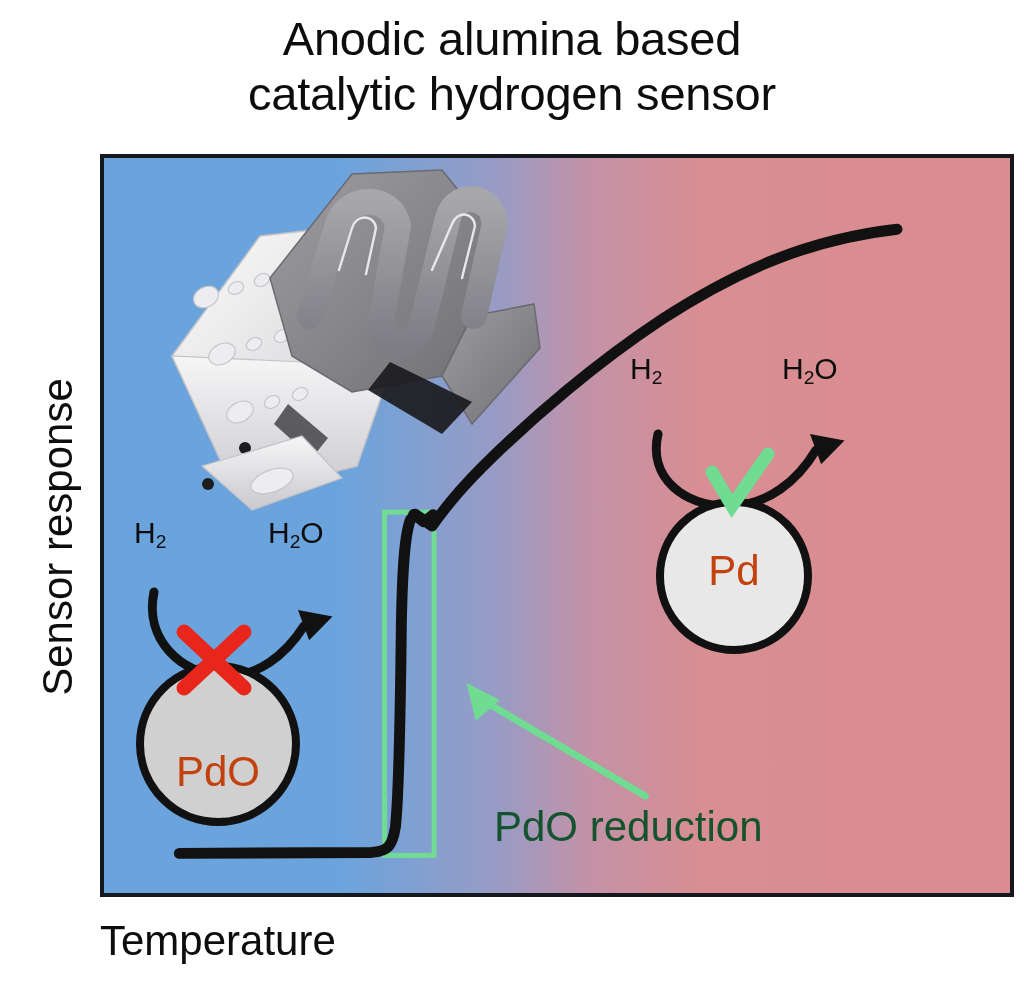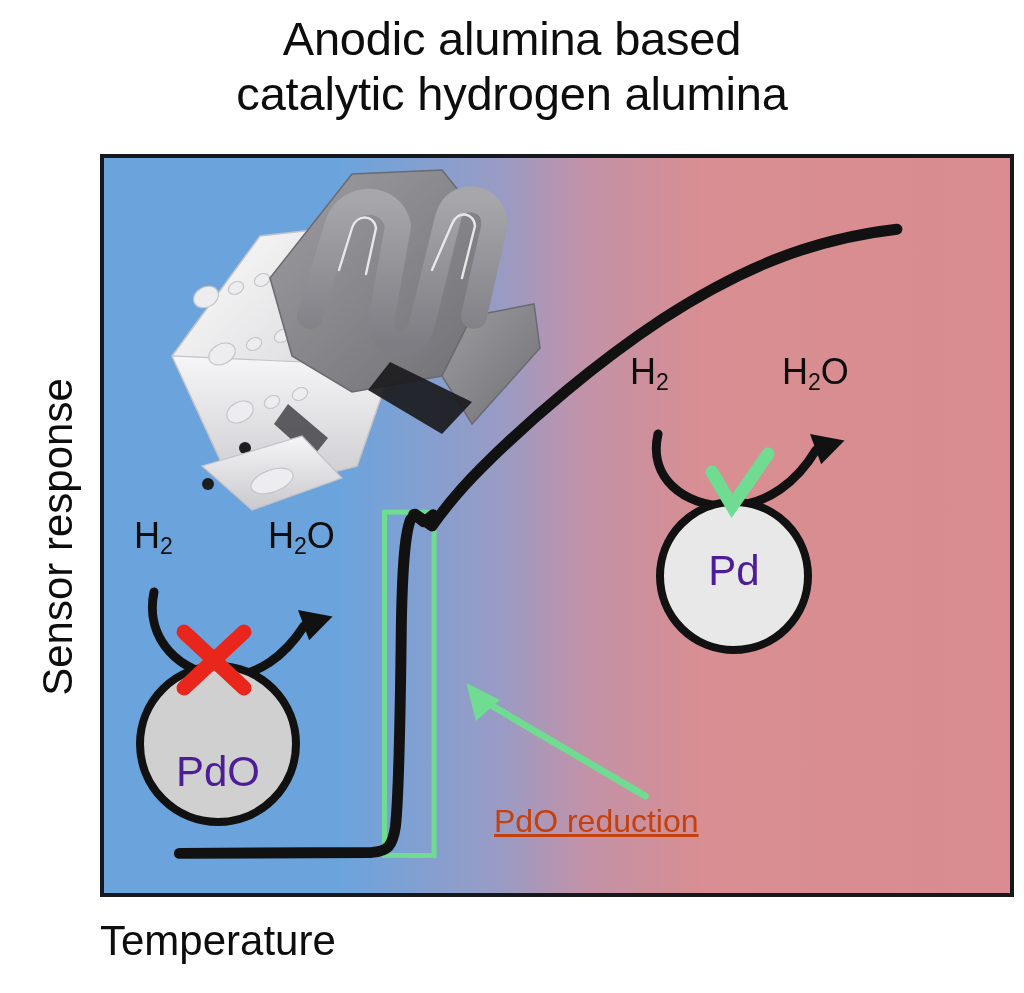--- a/index.html
+++ b/index.html
@@ -99,61 +99,60 @@
     height: 345px;
   }
 
   
   .scheme { position: absolute; }
   .scheme-left  { left: 14px;  top: 360px; width: 300px; height: 330px; }
   .scheme-right { left: 512px; top: 196px; width: 300px; height: 300px; }
 
   .formula {
     position: absolute;
-    font-size: 36px;
+    font-size: 30px;
     color: #0d0d0d;
     font-family: "Liberation Sans", sans-serif;
     white-space: nowrap;
     line-height: 1;
   }
   .formula sub {
     font-size: 0.64em;
     vertical-align: -0.27em;
   }
 
   .particle-label {
     position: absolute;
     font-size: 42px;
-    color: #4c1d95;
+    color: #c2410c;
     font-family: "Liberation Sans", sans-serif;
     white-space: nowrap;
     text-align: center;
     line-height: 1;
   }
 
   
   .annot-text {
     position: absolute;
     left: 390px;
     top: 645px;
-    font-size: 32px;
-    color: #c2410c;
+    font-size: 42px;
+    color: #14532d;
     font-family: "Liberation Sans", sans-serif;
     white-space: nowrap;
-    text-decoration: underline;
   }
 </style>
 </head>
 <body>
 
 <div id="figure-root">
 
   <div class="title-block">
     <span class="title-line">Anodic alumina based</span>
-    <span class="title-line">catalytic hydrogen alumina</span>
+    <span class="title-line">catalytic hydrogen sensor</span>
   </div>
 
   <div class="ylabel">Sensor response</div>
 
   <div class="xlabel">Temperature</div>
 
   <div class="plot-frame">
     <div class="plot-bg"></div>
 
     <svg class="plot-svg" viewBox="0 0 914 743" preserveAspectRatio="none">

